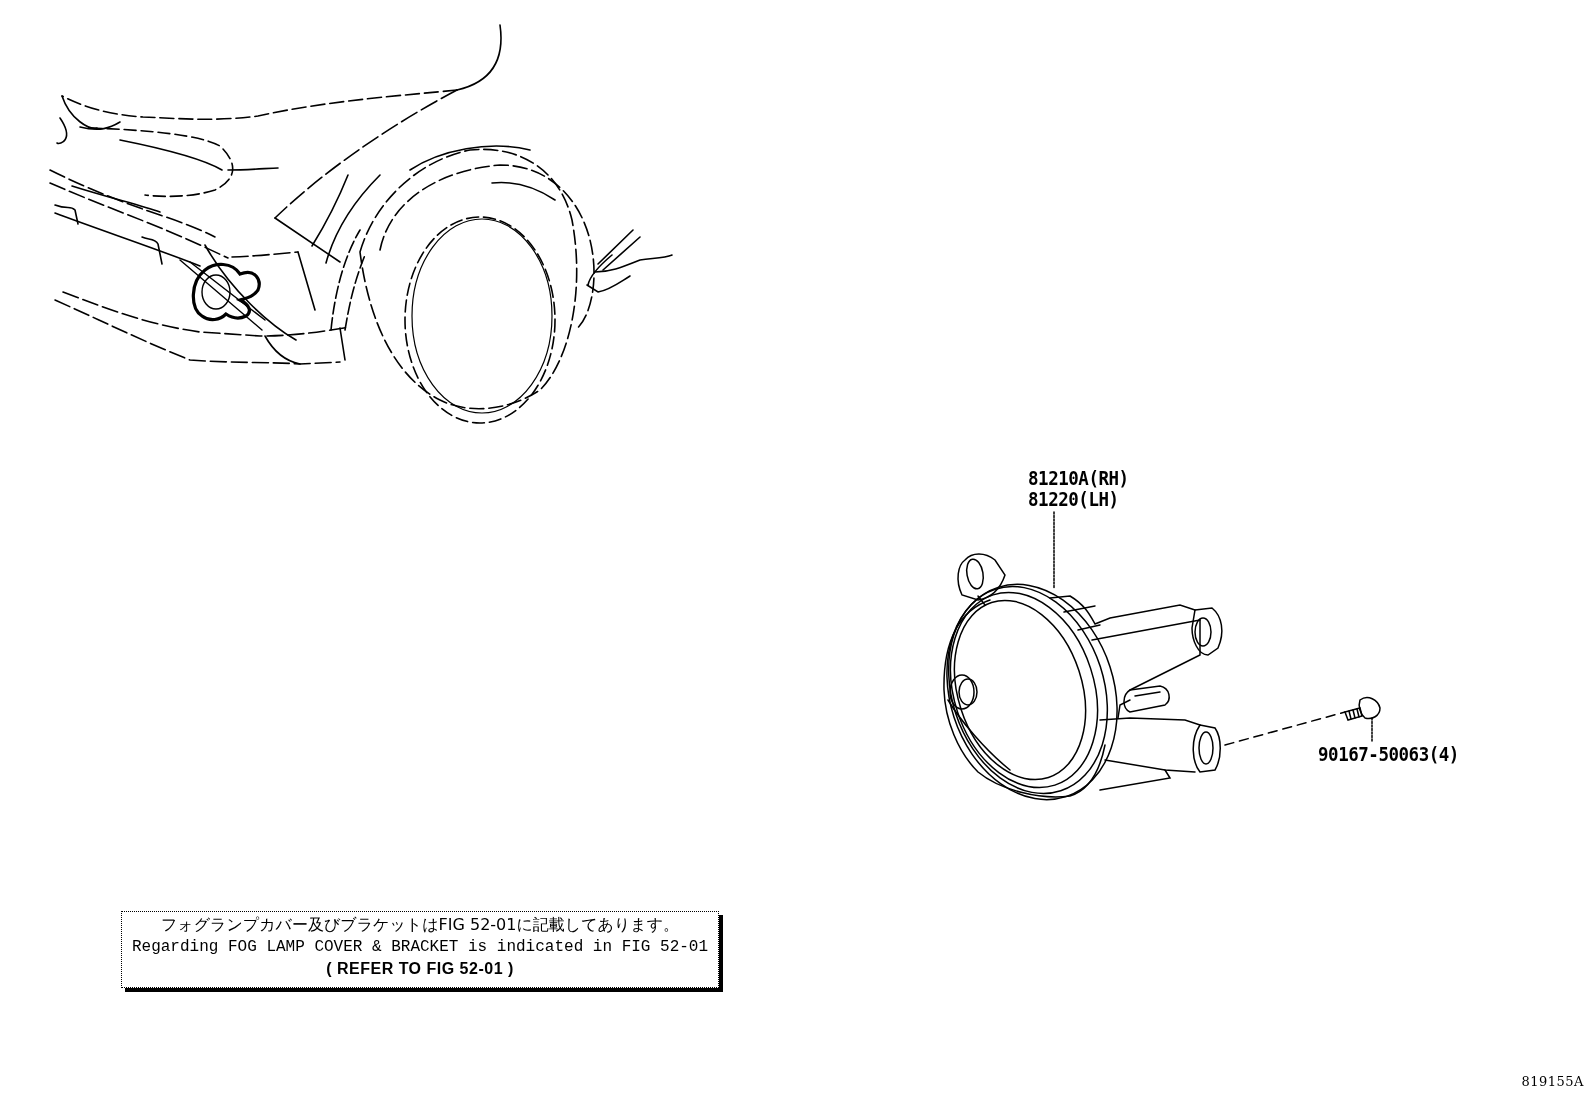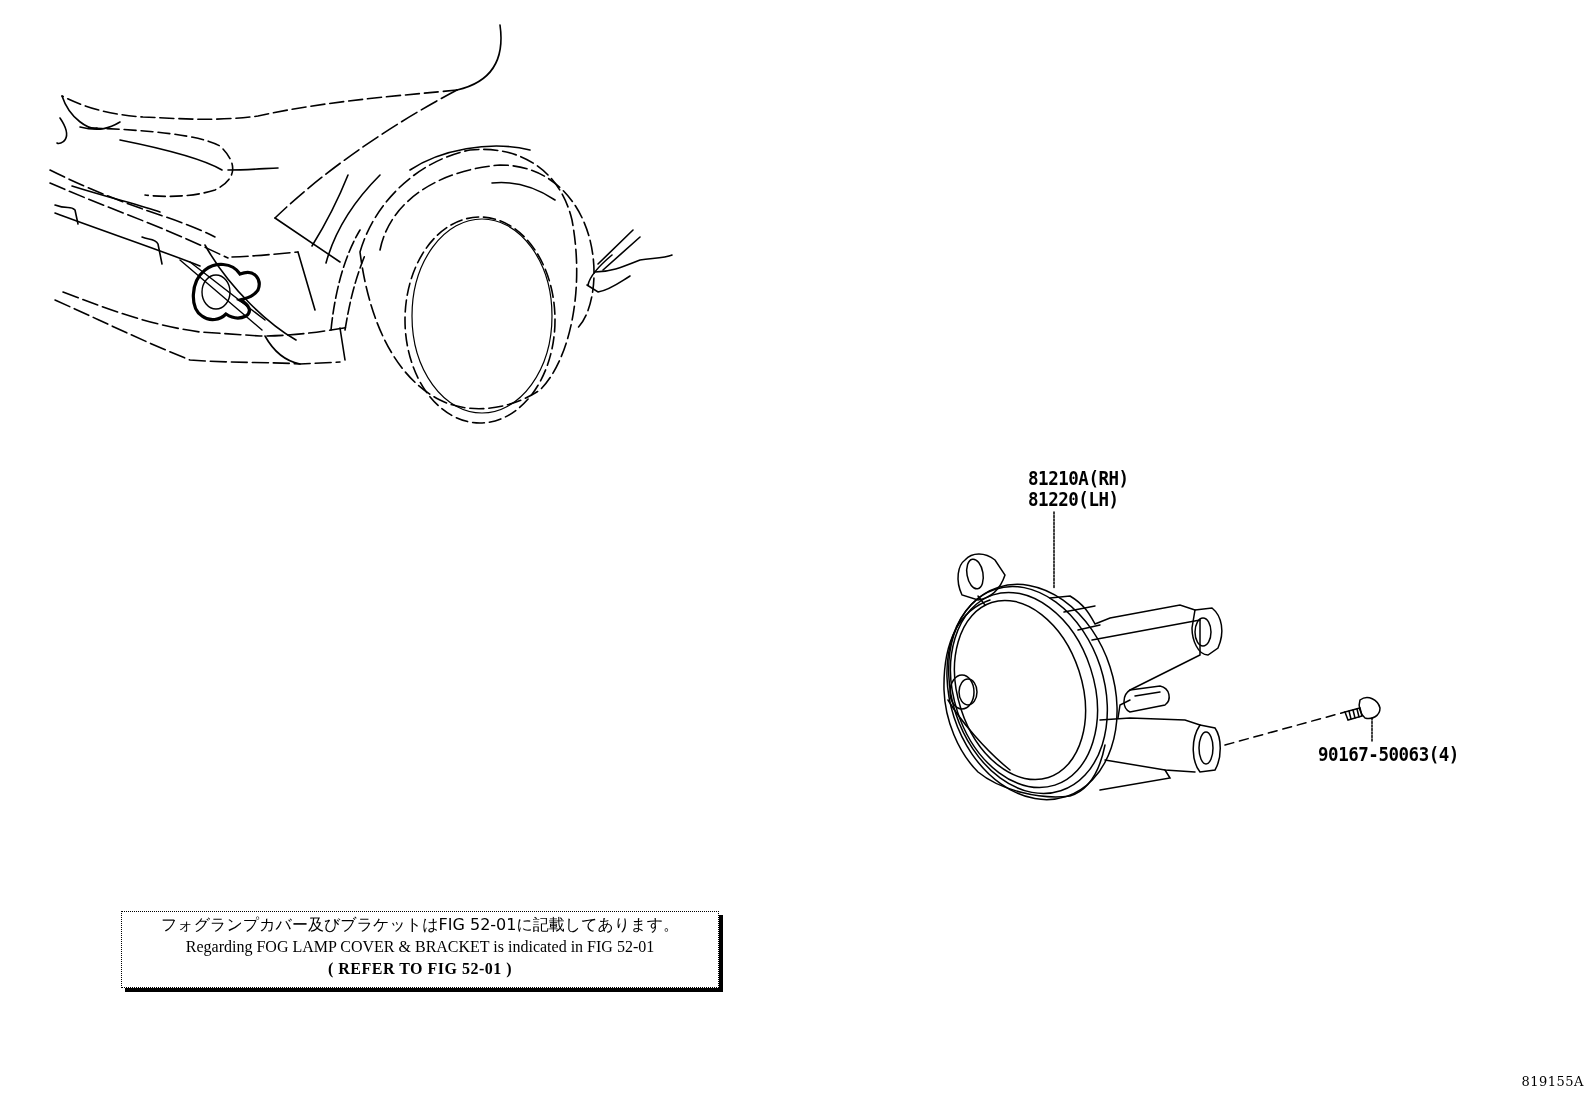--- a/index.html
+++ b/index.html
@@ -58,26 +58,26 @@
       display: block;
       white-space: nowrap;
     }
     .note-jp {
       font-family: "DejaVu Sans", sans-serif;
       font-size: 16px;
       line-height: 22px;
       margin-top: 2px;
     }
     .note-en {
-      font-family: Liberation Serif, serif;
+      font-family: Liberation Mono, monospace;
       font-size: 16px;
       line-height: 22px;
     }
     .note-ref {
-      font-family: Liberation Serif, serif;
+      font-family: Liberation Sans, sans-serif;
       font-weight: bold;
       font-size: 16px;
       line-height: 22px;
       letter-spacing: 0.5px;
     }
     .fig-id {
       position: absolute;
       right: 8px;
       bottom: 10px;
       font-family: "DejaVu Serif", serif;

